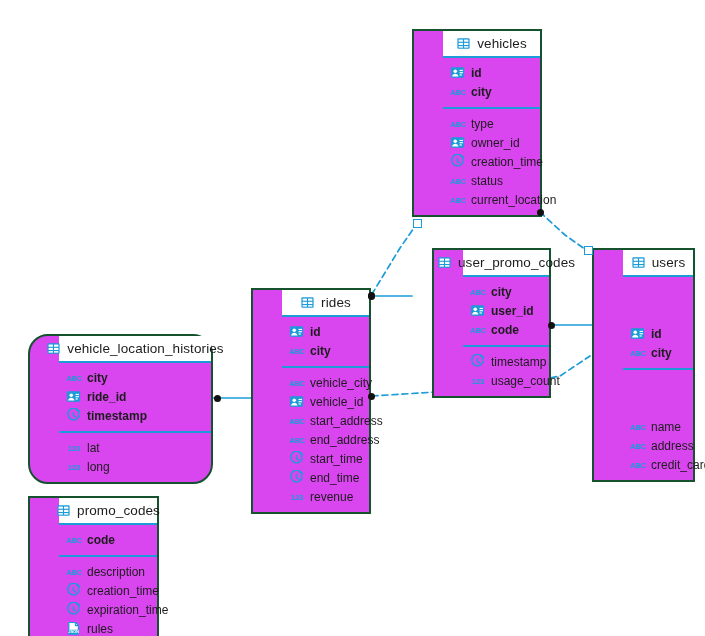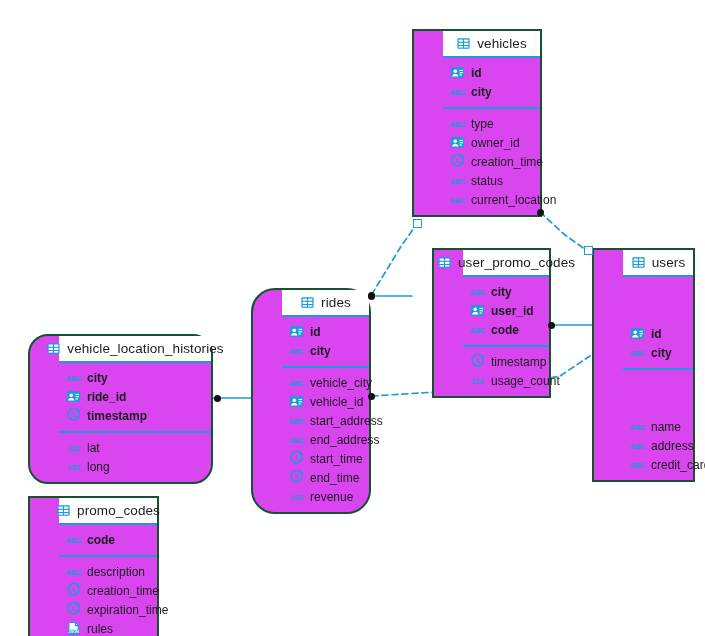--- a/index.html
+++ b/index.html
@@ -307,21 +307,21 @@
         <div class="field">
           <span class="ic">
             <svg width="16" height="15" viewBox="0 0 20 14" xmlns="http://www.w3.org/2000/svg">
               <text x="10" y="11" text-anchor="middle" font-family="Liberation Sans, sans-serif" font-size="9.5" font-weight="bold" fill="#1b9bd8" letter-spacing="-0.4">ABC</text>
             </svg>
           </span>
           <span class="f-name">credit_card</span>
         </div>
       </div>
     </div>
-    <div class="table" style="left: 251px; top: 288px; width: 120px; border-radius: 24px;">
+    <div class="table" style="left: 251px; top: 288px; width: 120px;">
       <div class="t-header">
         <span class="ic">
           <svg width="15" height="15" viewBox="0 0 16 16" xmlns="http://www.w3.org/2000/svg">
             <rect x="1.5" y="2.5" width="13" height="11" rx="1" fill="#1b9bd8"></rect>
             <rect x="2.8" y="3.8" width="4.6" height="2.3" fill="#ffffff"></rect>
             <rect x="8.6" y="3.8" width="4.6" height="2.3" fill="#ffffff"></rect>
             <rect x="2.8" y="7.3" width="4.6" height="2.3" fill="#ffffff"></rect>
             <rect x="8.6" y="7.3" width="4.6" height="2.3" fill="#ffffff"></rect>
             <rect x="2.8" y="10.8" width="4.6" height="1.6" fill="#ffffff"></rect>
             <rect x="8.6" y="10.8" width="4.6" height="1.6" fill="#ffffff"></rect>

